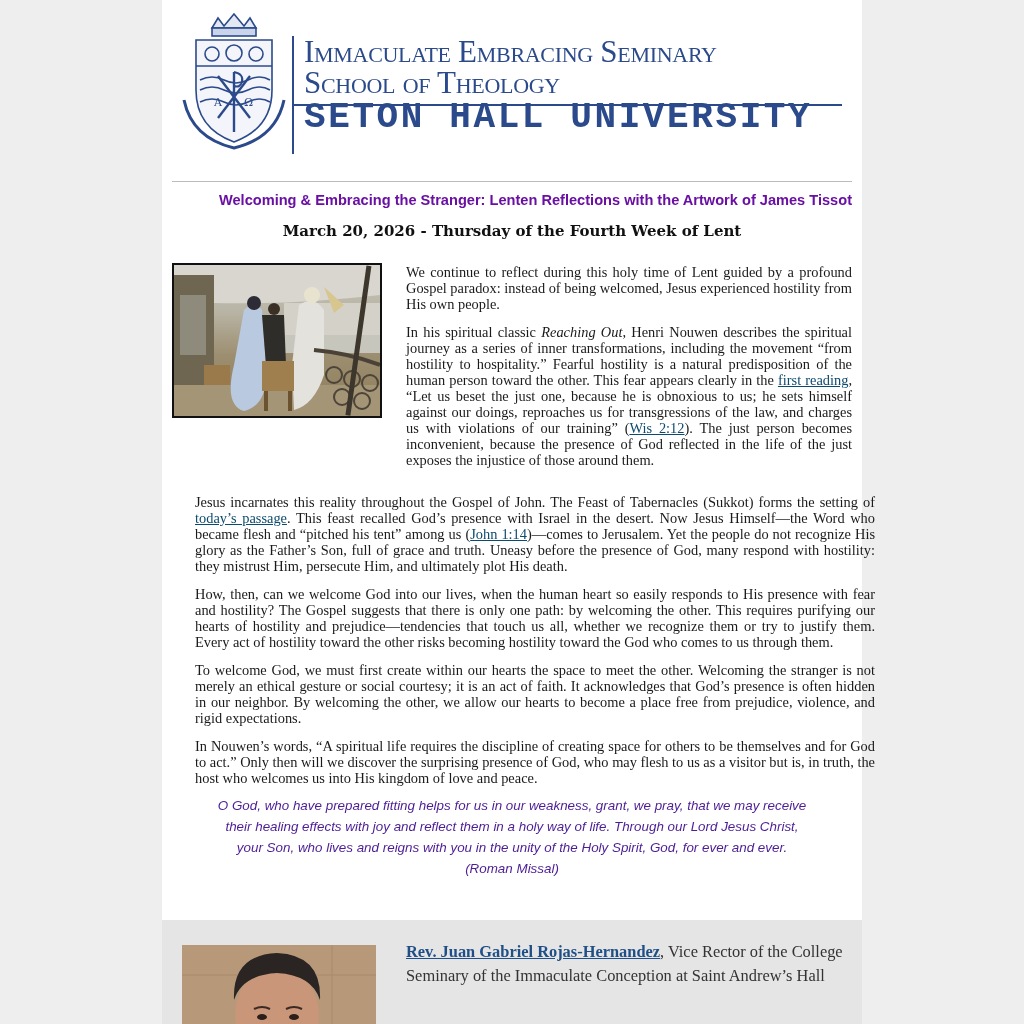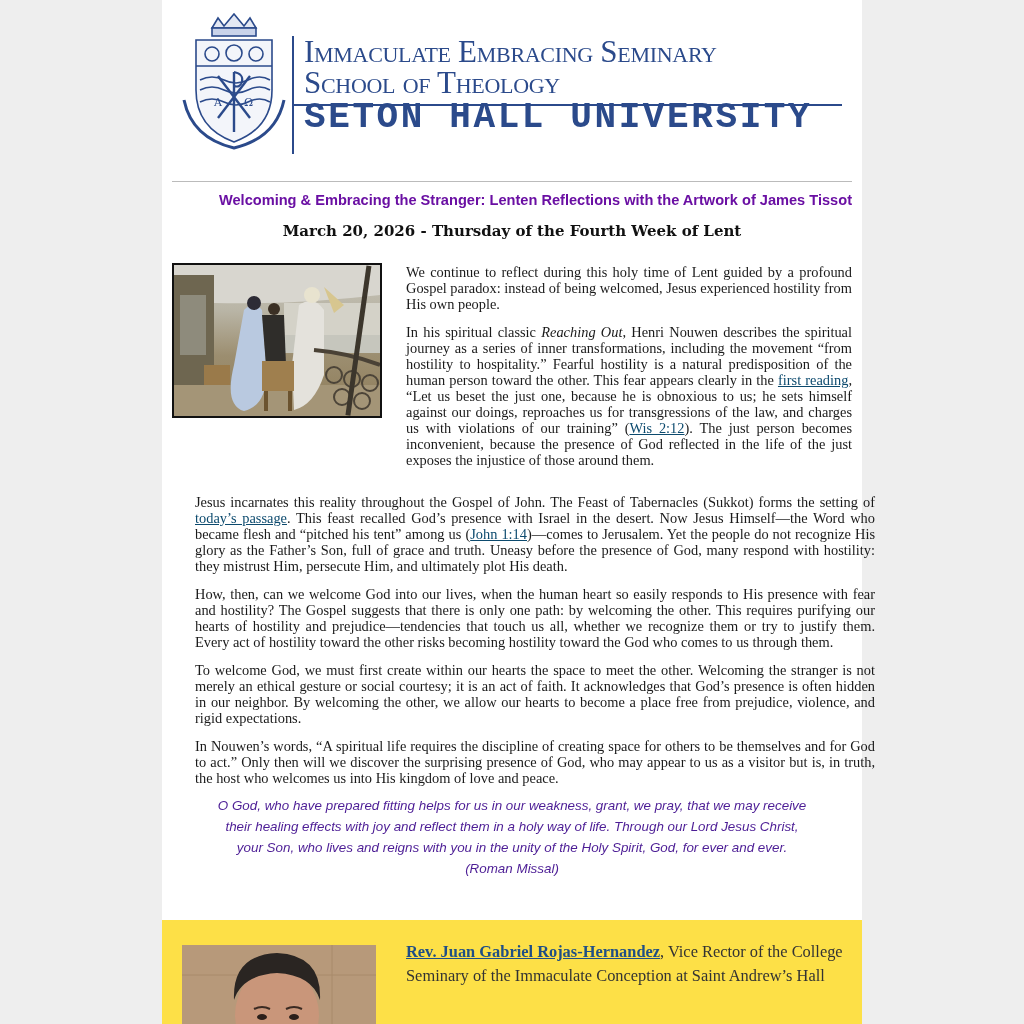--- a/index.html
+++ b/index.html
@@ -145,21 +145,21 @@
       font-size: 13.4px;
       line-height: 21px;
       color: #4c1d95;
     }
     .author-box {
       position: absolute;
       left: 0;
       top: 920px;
       width: 700px;
       height: 104px;
-      background: #fde047;
+      background: #e5e5e5;
     }
     .author-photo {
       position: absolute;
       left: 20px;
       top: 25px;
       width: 194px;
       height: 90px;
       overflow: hidden;
       background: #b89b78;
     }
@@ -265,21 +265,21 @@
 
   <div class="col-right">
     <p class="body-text">We continue to reflect during this holy time of Lent guided by a profound Gospel paradox: instead of being welcomed, Jesus experienced hostility from His own people.</p>
     <p class="body-text"><span>In his spiritual classic </span><em>Reaching Out</em><span>, Henri Nouwen describes the spiritual journey as a series of inner transformations, including the movement “from hostility to hospitality.” Fearful hostility is a natural predisposition of the human person toward the other. This fear appears clearly in the </span><a class="lnk" href="#">first reading</a><span>, “Let us beset the just one, because he is obnoxious to us; he sets himself against our doings, reproaches us for transgressions of the law, and charges us with violations of our training” (</span><a class="lnk" href="#">Wis 2:12</a><span>). The just person becomes inconvenient, because the presence of God reflected in the life of the just exposes the injustice of those around them.</span></p>
   </div>
 
   <div class="col-full">
     <p class="body-text"><span>Jesus incarnates this reality throughout the Gospel of John. The Feast of Tabernacles (Sukkot) forms the setting of </span><a class="lnk" href="#">today’s passage</a><span>. This feast recalled God’s presence with Israel in the desert. Now Jesus Himself—the Word who became flesh and “pitched his tent” among us (</span><a class="lnk" href="#">John 1:14</a><span>)—comes to Jerusalem. Yet the people do not recognize His glory as the Father’s Son, full of grace and truth. Uneasy before the presence of God, many respond with hostility: they mistrust Him, persecute Him, and ultimately plot His death.</span></p>
     <p class="body-text">How, then, can we welcome God into our lives, when the human heart so easily responds to His presence with fear and hostility? The Gospel suggests that there is only one path: by welcoming the other. This requires purifying our hearts of hostility and prejudice—tendencies that touch us all, whether we recognize them or try to justify them. Every act of hostility toward the other risks becoming hostility toward the God who comes to us through them.</p>
     <p class="body-text">To welcome God, we must first create within our hearts the space to meet the other. Welcoming the stranger is not merely an ethical gesture or social courtesy; it is an act of faith. It acknowledges that God’s presence is often hidden in our neighbor. By welcoming the other, we allow our hearts to become a place free from prejudice, violence, and rigid expectations.</p>
-    <p class="body-text">In Nouwen’s words, “A spiritual life requires the discipline of creating space for others to be themselves and for God to act.” Only then will we discover the surprising presence of God, who may appear to us as a visitor but is, in truth, the host who welcomes us into His kingdom of love and peace.</p>
+    <p class="body-text">In Nouwen’s words, “A spiritual life requires the discipline of creating space for others to be themselves and for God to act.” Only then will we discover the surprising presence of God, who may flesh to us as a visitor but is, in truth, the host who welcomes us into His kingdom of love and peace.</p>
   </div>
 
   <div class="prayer">O God, who have prepared fitting helps for us in our weakness, grant, we pray, that we may receive their healing effects with joy and reflect them in a holy way of life. Through our Lord Jesus Christ, your Son, who lives and reigns with you in the unity of the Holy Spirit, God, for ever and ever. (Roman Missal)</div>
 
   <div class="author-box">
     <div class="author-photo">
       <svg width="194" height="90" viewBox="0 0 194 90">
         <rect width="194" height="90" fill="#b7997a"></rect>
         <line x1="0" y1="30" x2="194" y2="30" stroke="#a88a6a" stroke-width="1"></line>
         <line x1="150" y1="0" x2="150" y2="90" stroke="#a88a6a" stroke-width="1"></line>

